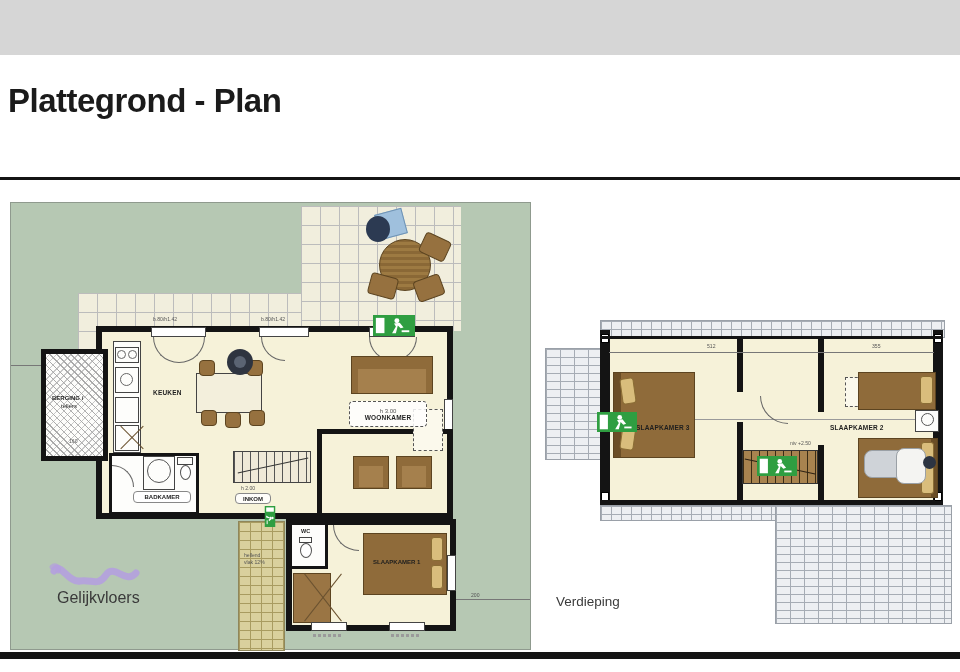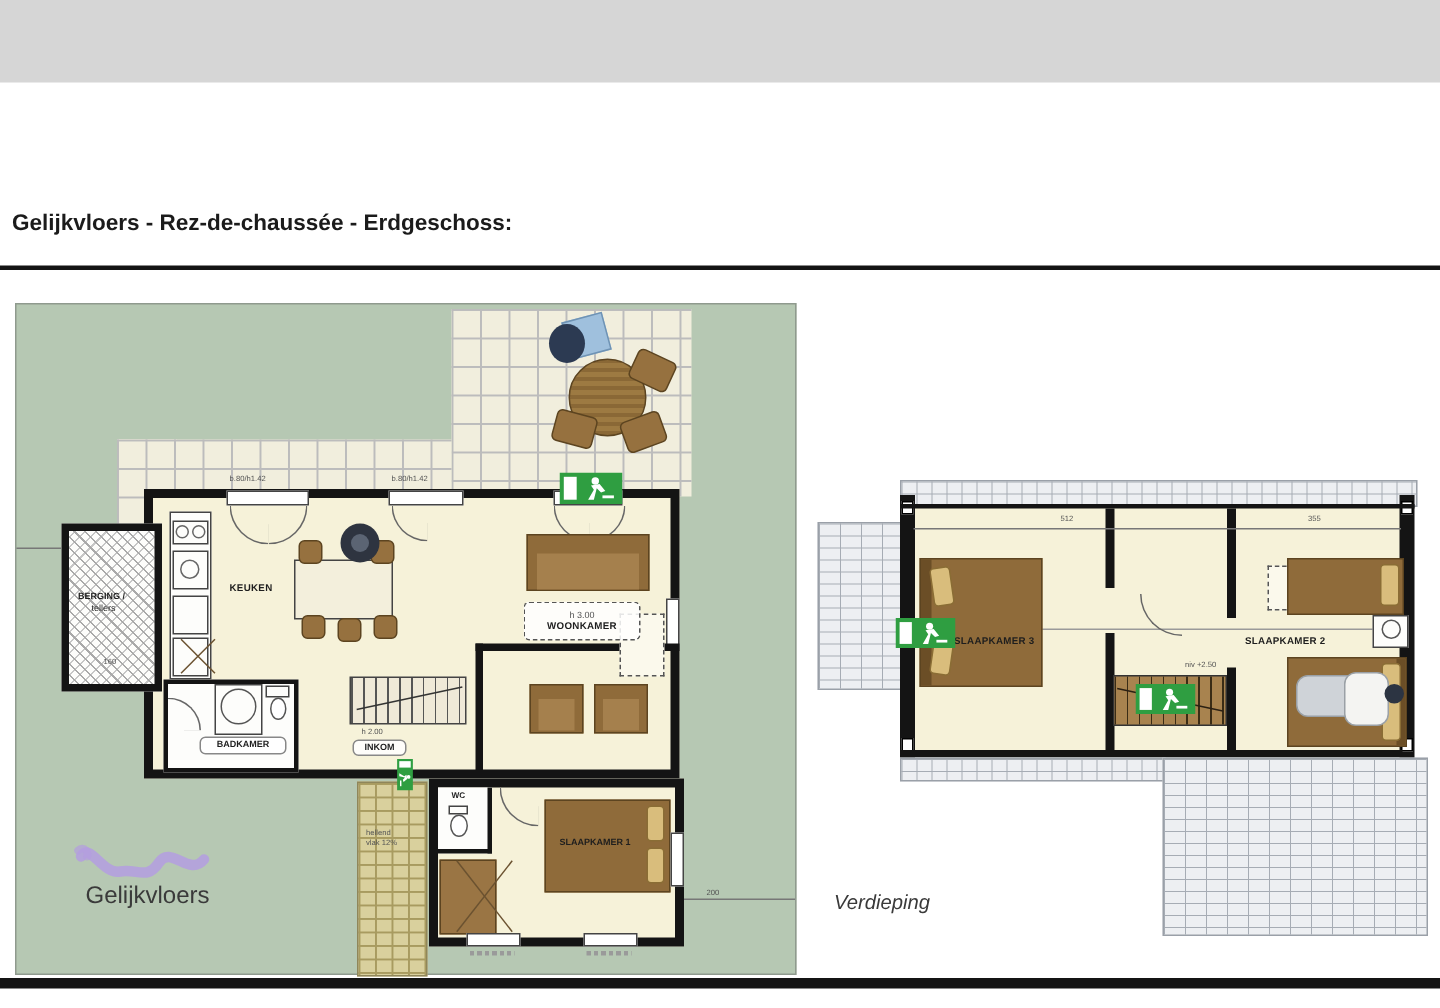--- a/index.html
+++ b/index.html
@@ -56,21 +56,21 @@
   .dimline{background:#777;}
   .graydash{background:repeating-linear-gradient(90deg,#9a9a9a 0 3px,transparent 3px 5px);}
 </style>
 </head>
 <body>
 
 <div class="page">
 
   <div class="abs topstrip" style="left:0;top:0;width:960px;height:55px;"></div>
 
-  <div class="abs subtitle" style="left:8px;top:140px;">Gelijkvloers - Rez-de-chaussée - Erdgeschoss:</div>
+  <div class="abs title" style="left:8px;top:82px;">Plattegrond - Plan</div>
   <div class="abs rule" style="left:0;top:177px;width:960px;height:3px;"></div>
 
   <div class="abs gpanel" style="left:10px;top:202px;width:519px;height:446px;">
 
     <div class="abs tiles" style="left:290px;top:3px;width:160px;height:125px;"></div>
     <div class="abs tiles" style="left:67px;top:90px;width:223px;height:38px;"></div>
     <div class="abs tiles" style="left:67px;top:90px;width:40px;height:62px;"></div>
 
     <div class="abs tabletop" style="left:368px;top:36px;width:50px;height:50px;"></div>
     <div class="abs chair" style="left:410px;top:33px;width:26px;height:20px;transform:rotate(25deg);"></div>
@@ -282,18 +282,18 @@
     <div class="abs whitebox" style="left:375px;top:208px;width:24px;height:22px;"></div>
     <div class="abs circle" style="left:381px;top:211px;width:13px;height:13px;border:1px solid #555;"></div>
     <div class="abs furn" style="left:318px;top:236px;width:80px;height:60px;">
       <div style="position:absolute;right:0;top:0;width:6px;height:58px;background:#6b4e26;"></div>
     </div>
     <div class="abs pillow" style="left:381px;top:240px;width:13px;height:52px;"></div>
     <div class="abs" style="left:324px;top:248px;width:42px;height:26px;background:#cfd3d8;border-radius:8px;border:1px solid #9aa0a6;"></div>
     <div class="abs" style="left:356px;top:246px;width:28px;height:34px;background:#f4f4f2;border-radius:8px;border:1px solid #9aa0a6;"></div>
     <div class="abs circle" style="left:383px;top:254px;width:13px;height:13px;background:#2c3442;"></div>
 
-    <div class="abs caption2" style="left:16px;top:392px;font-style:italic;">Verdieping</div>
+    <div class="abs caption2" style="left:16px;top:392px;">Verdieping</div>
   </div>
 
   <div class="abs rule" style="left:0;top:652px;width:960px;height:7px;"></div>
 
 </div>
 
 </body></html>

